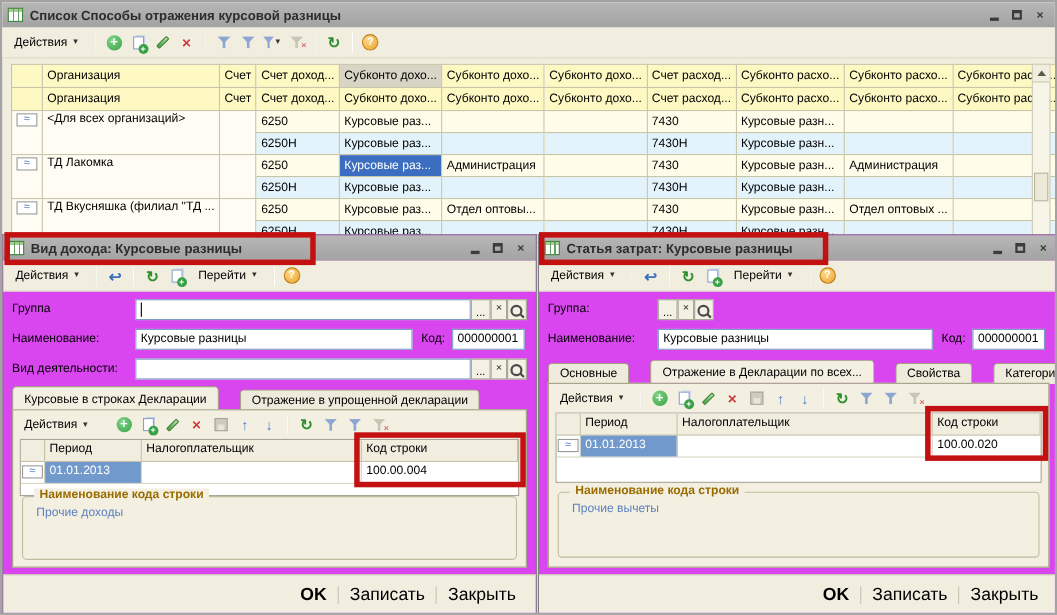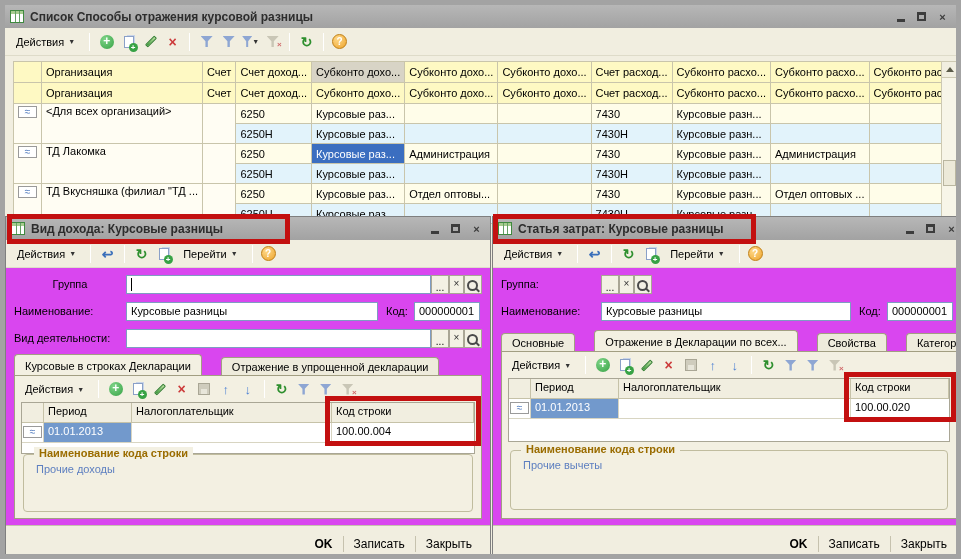--- a/index.html
+++ b/index.html
@@ -1,18 +1,18 @@
 <!DOCTYPE html>
 <html><head>
 <meta charset="utf-8">
 <style>
   * { margin:0; padding:0; box-sizing:border-box; }
   html,body { width:961px; height:559px; overflow:hidden; }
   body { font-family:"Liberation Sans", sans-serif; font-size:11px; color:#000; background:#f1eee0; }
-  #stage { position:relative; width:961px; height:559px; background:#f1eee0; border:5px solid #a3a3a3; overflow:hidden; }
+  #stage { position:relative; width:961px; height:559px; background:#f1eee0; border:2px solid #a3a3a3; overflow:hidden; }
 
   
   .titlebar { position:absolute; left:0; right:0; top:0; height:23px; background:linear-gradient(#b7b7b7,#a2a2a2);
               display:flex; align-items:center; padding:0 5px; gap:6px; }
   .wtitle { font-size:12px; font-weight:bold; color:#2d2d2d; white-space:nowrap; }
   .winbtns { margin-left:auto; display:flex; gap:4px; }
   .wbtn { width:17px; height:15px; display:flex; align-items:center; justify-content:center; color:#3c3c3c; font-weight:bold; font-size:11px; cursor:default; }
   .mini-bar { width:8px; height:3px; background:#3c3c3c; margin-top:8px; }
   .maxi-box { width:9px; height:9px; border:2px solid #3c3c3c; border-top-width:3px; }
   .tbl-ico { width:14px; height:13px; background:
@@ -86,21 +86,21 @@
   .irow.head .icell { border-right:1px solid #c6c2a8; }
   .icell.c0 { flex:0 0 22px; padding:2px 1px; }
   .icell.c1 { flex:0 0 88px; }
   .icell.c3 { flex:1; border-right:none; }
   .icell.period-sel { background:#7299cc; color:#fff; }
   .gbox { position:absolute; left:8px; right:8px; border:1px solid #c0bc9e; border-radius:4px; }
   .gtitle { position:absolute; top:-8px; left:10px; background:#f3f0e2; padding:0 5px; color:#9a6c00; font-weight:bold; }
   .gtext { position:absolute; left:12px; top:8px; color:#5d7fc0;text-align:center; }
   .wfooter { position:absolute; left:0; right:0; bottom:0; height:37px; border-top:1px solid #c6c2ae; background:#f1eee0;
              display:flex; align-items:center; justify-content:flex-end; padding:0 8px; }
-  .fbtn { padding:2px 10px; font-size:12px; cursor:default; }
+  .fbtn { padding:2px 10px; font-size:16px; cursor:default; }
   .fbtn.ok { font-weight:bold; }
   .fsep { width:1px; height:16px; background:#c6c2ae; }
 
   
   .redbox { position:absolute; border:5px solid #c31010; z-index:50; pointer-events:none; }
 </style>
 </head>
 <body>
 
 <div id="stage">
@@ -309,21 +309,21 @@
           <span class="copy-pg"></span>
         </span>
       <span class="act">
           <span>Перейти</span>
           <span class="dd">▼</span>
         </span>
       <span class="sep"></span>
       <span class="help-c">?</span>
     </div>
 
-    <div class="frow" style="top:57px;text-align:center;">
+    <div class="frow" style="top:57px;">
       <span class="flabel" style="width:112px;">Группа</span>
       <span class="inp" style="flex:1;">
           <span class="caret"></span>
           <span></span>
         </span>
       <span class="sbtn">...</span>
       <span class="sbtn xbtn">×</span>
       <span class="sbtn">
           <span class="mag"></span>
         </span>

